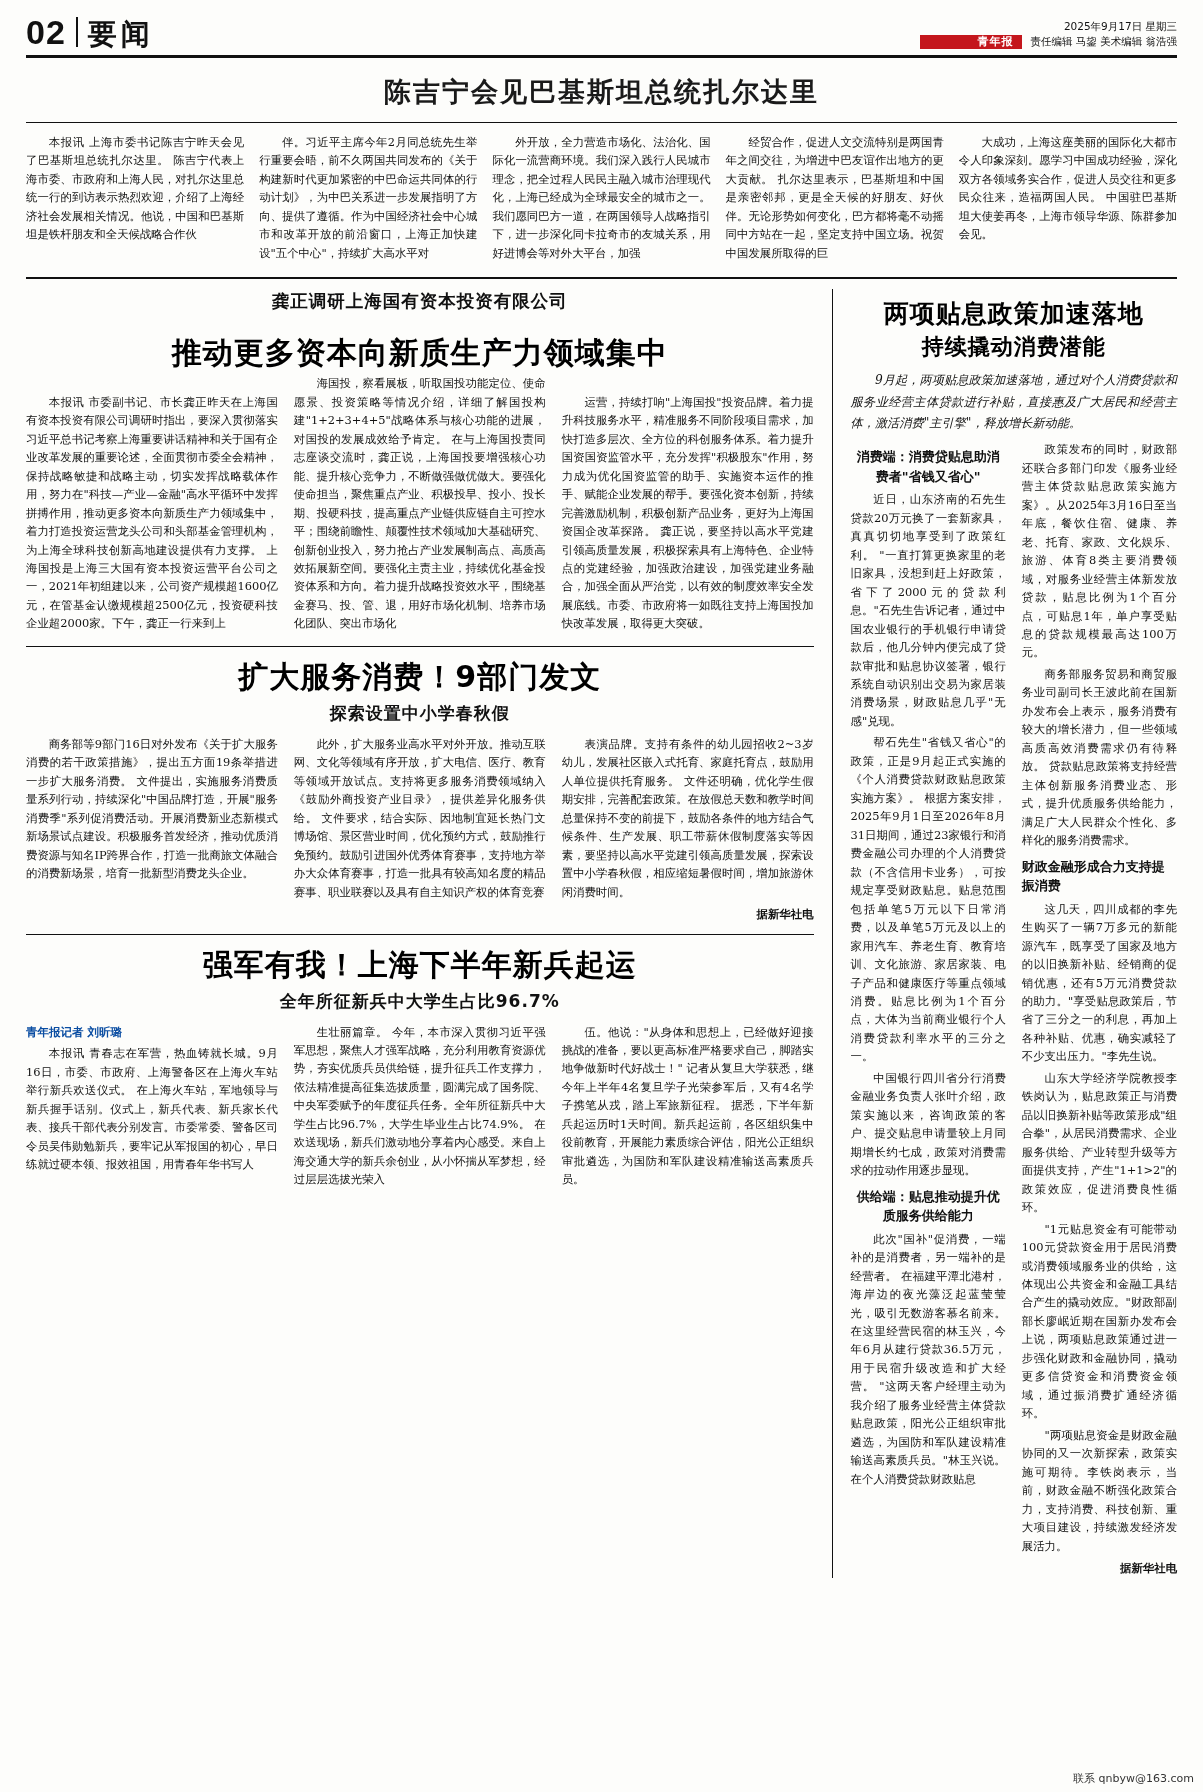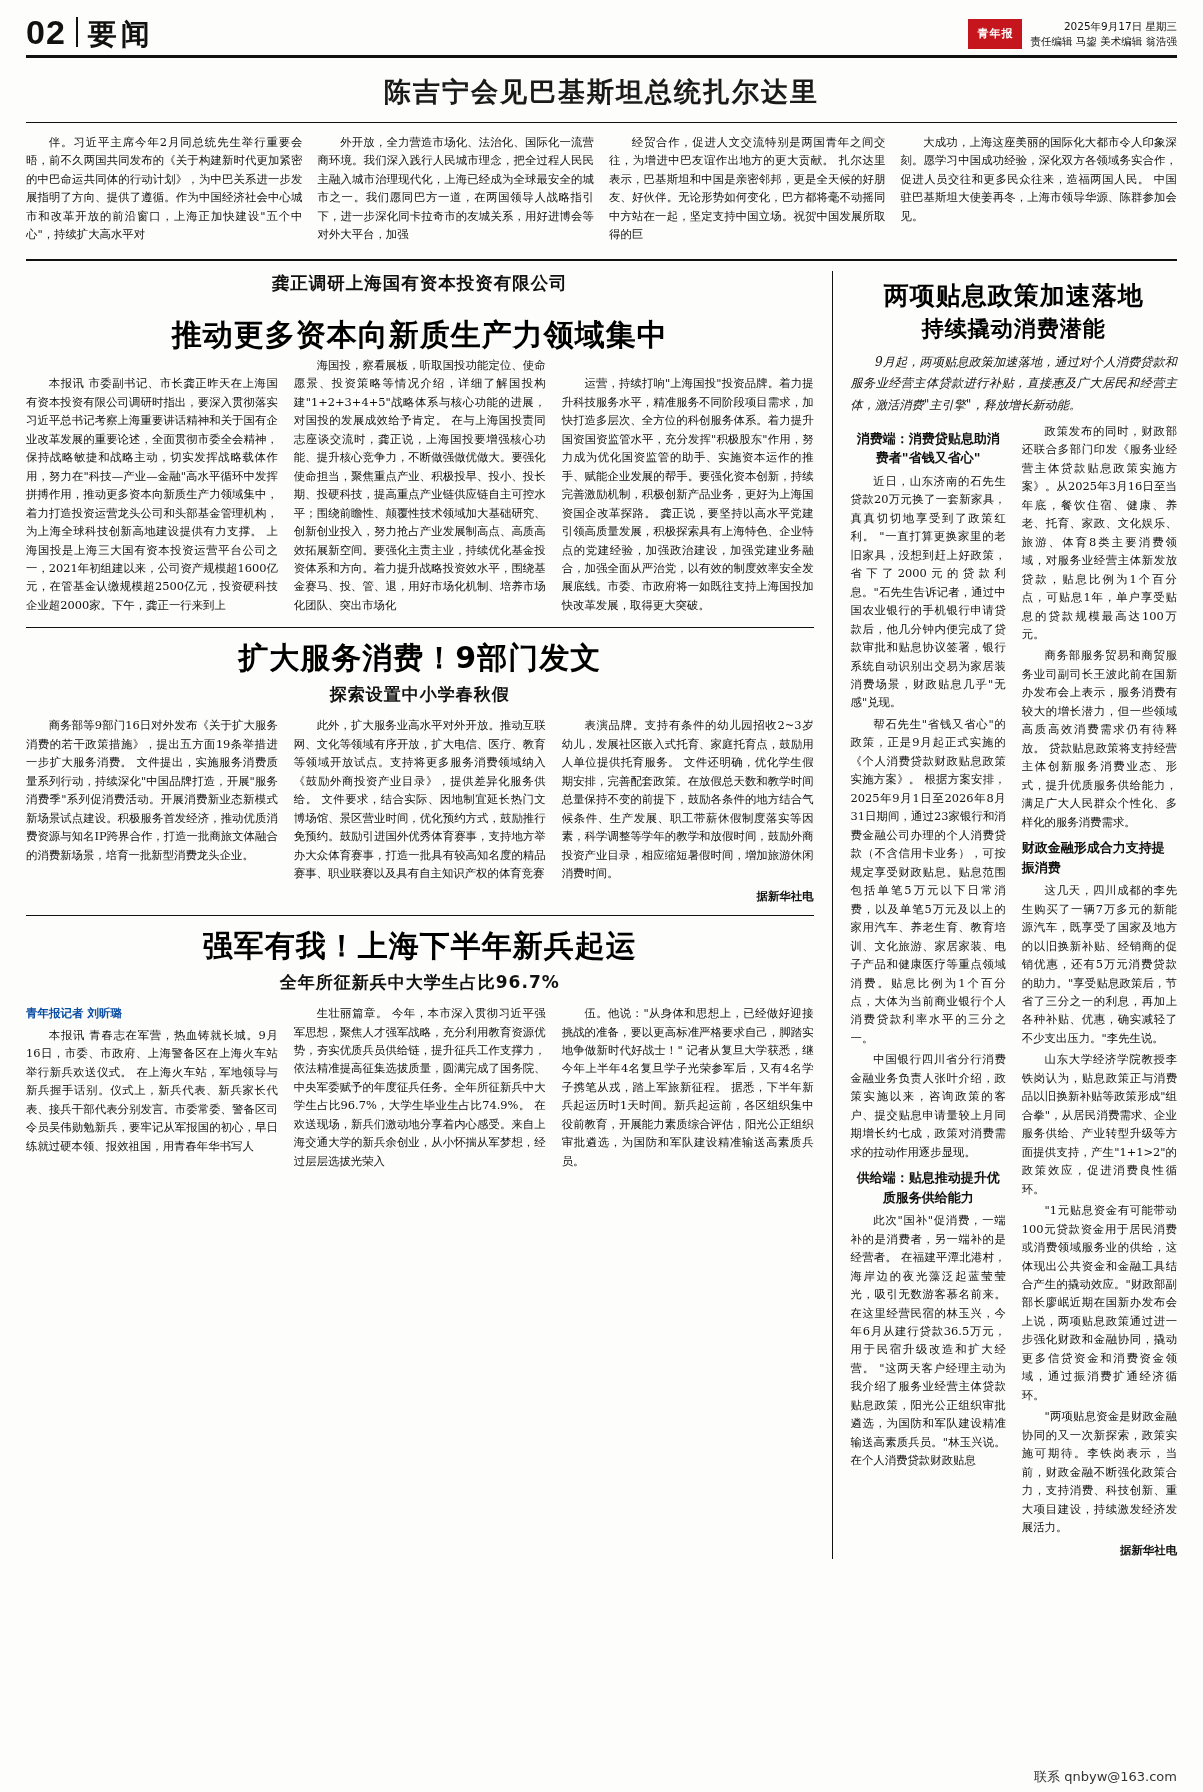--- a/index.html
+++ b/index.html
@@ -12,21 +12,21 @@
   }
   .page{position:relative;width:1203px;height:1792px;box-sizing:border-box;padding:14px 26px 0 26px;border-radius:28px;}
 
   
   .masthead{display:flex;align-items:flex-end;justify-content:space-between;border-bottom:3px solid #111;padding-bottom:6px;}
   .mh-left{display:flex;align-items:baseline;gap:10px;}
   .mh-pageno{font-family:"Liberation Sans",sans-serif;font-size:34px;font-weight:bold;letter-spacing:1px;color:#111;line-height:1;}
   .mh-divider{display:inline-block;width:2px;height:30px;background:#111;position:relative;top:3px;}
   .mh-section{font-family:"DejaVu Sans","Liberation Sans",sans-serif;font-size:29px;font-weight:bold;letter-spacing:4px;color:#111;line-height:1;}
   .mh-right{display:flex;align-items:flex-end;gap:8px;}
-  .mh-logo{width:54px;height:30px;background:#c4161c;color:#fff;font-family:"DejaVu Sans",sans-serif;font-size:11px;font-weight:bold;display:flex;align-items:center;justify-content:center;letter-spacing:1px;line-height:1.05;text-align:center;}
+  .mh-logo{width:54px;height:14px;background:#c4161c;color:#fff;font-family:"DejaVu Sans",sans-serif;font-size:11px;font-weight:bold;display:flex;align-items:center;justify-content:center;letter-spacing:1px;line-height:1.05;text-align:center;padding-left:48px;}
   .mh-meta{font-family:"DejaVu Sans","Liberation Sans",sans-serif;font-size:10.5px;line-height:1.45;text-align:right;color:#111;}
 
   
   .lead{margin-top:16px;text-align:center;}
   .lead-shoulder{font-family:"DejaVu Sans","Liberation Sans",sans-serif;font-size:27px;font-weight:bold;letter-spacing:2px;color:#1a1a1a;}
   .lead-main{margin-top:6px;font-family:"DejaVu Sans","Liberation Sans",sans-serif;font-size:63px;font-weight:bold;letter-spacing:3px;line-height:1.08;color:#000;
     text-shadow:1px 1px 0 #000,2px 2px 0 rgba(0,0,0,.35);}
   .rule-hair{height:1px;background:#111;margin:12px 0 10px;}
 
   
@@ -55,21 +55,21 @@
 
   
   .body-grid{display:flex;gap:18px;margin-top:10px;}
   .body-left{width:796px;}
   .body-right{width:330px;}
 
   .two-col{display:flex;gap:16px;}
   .three-col{display:flex;gap:16px;}
   .three-col > div{flex:1;}
 
-  .footer-mail{position:absolute;right:26px;bottom:6px;font-family:"DejaVu Sans","Liberation Sans",sans-serif;font-size:13px;color:#333;}
+  .footer-mail{position:absolute;right:9px;bottom:6px;font-family:"DejaVu Sans","Liberation Sans",sans-serif;font-size:11px;color:#333;}
   .divider-v{width:1px;background:#111;}
 </style>
 </head>
 <body>
 
 <div class="page">
 
   <div class="masthead">
     <div class="mh-left">
       <span class="mh-pageno">02</span>
@@ -85,20 +85,24 @@
     </div>
   </div>
 
   <div class="lead">
     <div class="lead-shoulder">陈吉宁会见巴基斯坦总统扎尔达里</div>
   </div>
   <div class="rule-hair"></div>
 
   <div class="grid-top">
     <div class="col">
+        <p>本报讯 上海市委书记陈吉宁昨天会见了巴基斯坦总统扎尔达里。
+陈吉宁代表上海市委、市政府和上海人民，对扎尔达里总统一行的到访表示热烈欢迎，介绍了上海经济社会发展相关情况。他说，中国和巴基斯坦是铁杆朋友和全天候战略合作伙</p>
+      </div>
+    <div class="col">
         <p>伴。习近平主席今年2月同总统先生举行重要会晤，前不久两国共同发布的《关于构建新时代更加紧密的中巴命运共同体的行动计划》，为中巴关系进一步发展指明了方向、提供了遵循。作为中国经济社会中心城市和改革开放的前沿窗口，上海正加快建设"五个中心"，持续扩大高水平对</p>
       </div>
     <div class="col">
         <p>外开放，全力营造市场化、法治化、国际化一流营商环境。我们深入践行人民城市理念，把全过程人民民主融入城市治理现代化，上海已经成为全球最安全的城市之一。我们愿同巴方一道，在两国领导人战略指引下，进一步深化同卡拉奇市的友城关系，用好进博会等对外大平台，加强</p>
       </div>
     <div class="col">
         <p>经贸合作，促进人文交流特别是两国青年之间交往，为增进中巴友谊作出地方的更大贡献。
 扎尔达里表示，巴基斯坦和中国是亲密邻邦，更是全天候的好朋友、好伙伴。无论形势如何变化，巴方都将毫不动摇同中方站在一起，坚定支持中国立场。祝贺中国发展所取得的巨</p>
       </div>
     <div class="col">
@@ -141,21 +145,21 @@
           <div class="col">
               <p>商务部等9部门16日对外发布《关于扩大服务消费的若干政策措施》，提出五方面19条举措进一步扩大服务消费。
 文件提出，实施服务消费质量系列行动，持续深化"中国品牌打造，开展"服务消费季"系列促消费活动。开展消费新业态新模式新场景试点建设。积极服务首发经济，推动优质消费资源与知名IP跨界合作，打造一批商旅文体融合的消费新场景，培育一批新型消费龙头企业。</p>
             </div>
           <div class="col">
               <p>此外，扩大服务业高水平对外开放。推动互联网、文化等领域有序开放，扩大电信、医疗、教育等领域开放试点。支持将更多服务消费领域纳入《鼓励外商投资产业目录》，提供差异化服务供给。
 文件要求，结合实际、因地制宜延长热门文博场馆、景区营业时间，优化预约方式，鼓励推行免预约。鼓励引进国外优秀体育赛事，支持地方举办大众体育赛事，打造一批具有较高知名度的精品赛事、职业联赛以及具有自主知识产权的体育竞赛</p>
             </div>
           <div class="col">
             <p>表演品牌。支持有条件的幼儿园招收2~3岁幼儿，发展社区嵌入式托育、家庭托育点，鼓励用人单位提供托育服务。
-文件还明确，优化学生假期安排，完善配套政策。在放假总天数和教学时间总量保持不变的前提下，鼓励各条件的地方结合气候条件、生产发展、职工带薪休假制度落实等因素，科学调整等学年的教学和放假时间，鼓励外商投资产业目录，相应缩短暑假时间，增加旅游休闲消费时间。</p>
+文件还明确，优化学生假期安排，完善配套政策。在放假总天数和教学时间总量保持不变的前提下，鼓励各条件的地方结合气候条件、生产发展、职工带薪休假制度落实等因素，要坚持以高水平党建引领高质量发展，探索设置中小学春秋假，相应缩短暑假时间，增加旅游休闲消费时间。</p>
             <div class="sourceline">据新华社电</div>
           </div>
         </div>
       </div>
 
       <div class="sep-thin"></div>
 
       <div>
         <div class="sec-title big">强军有我！上海下半年新兵起运</div>
         <div class="sec-sub">全年所征新兵中大学生占比96.7%</div>

